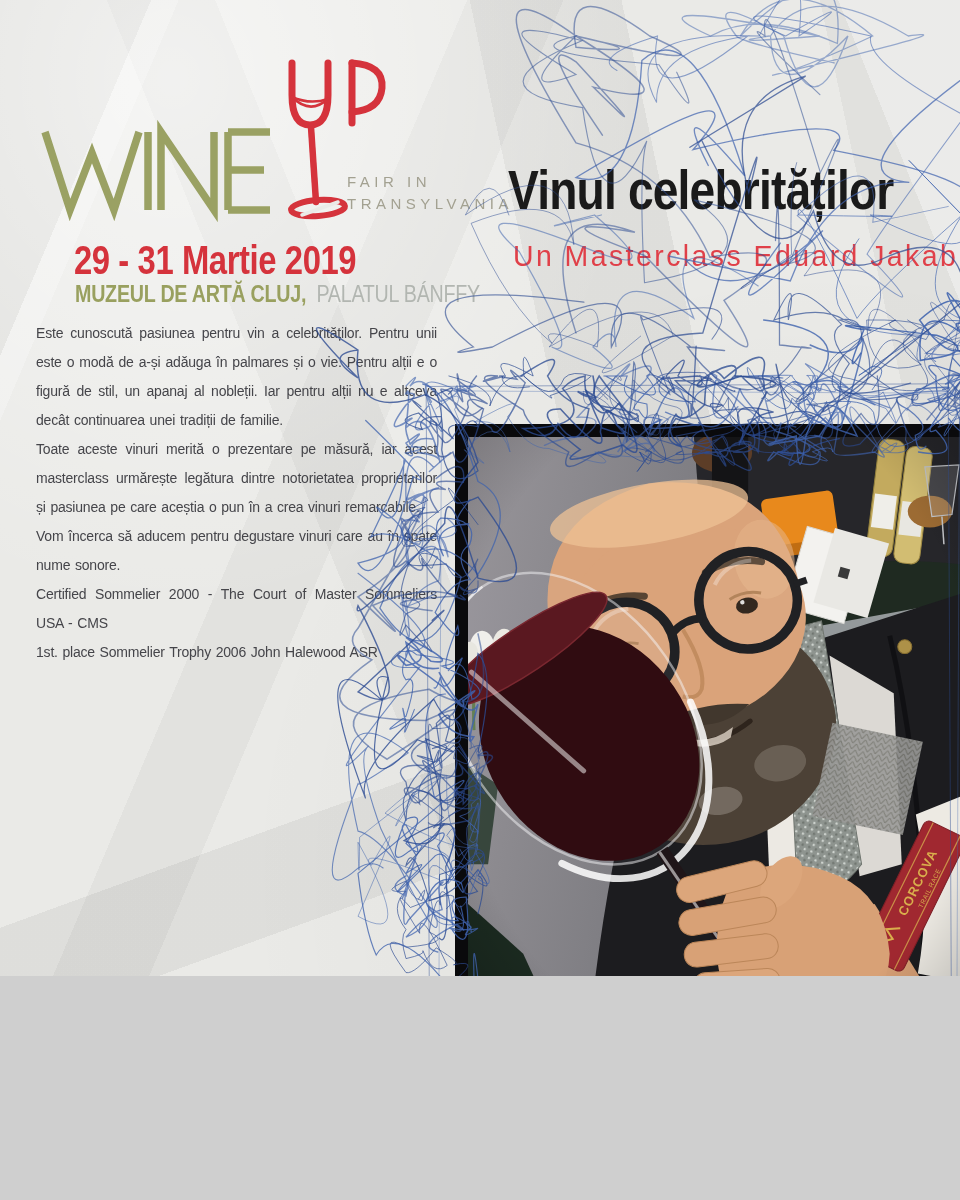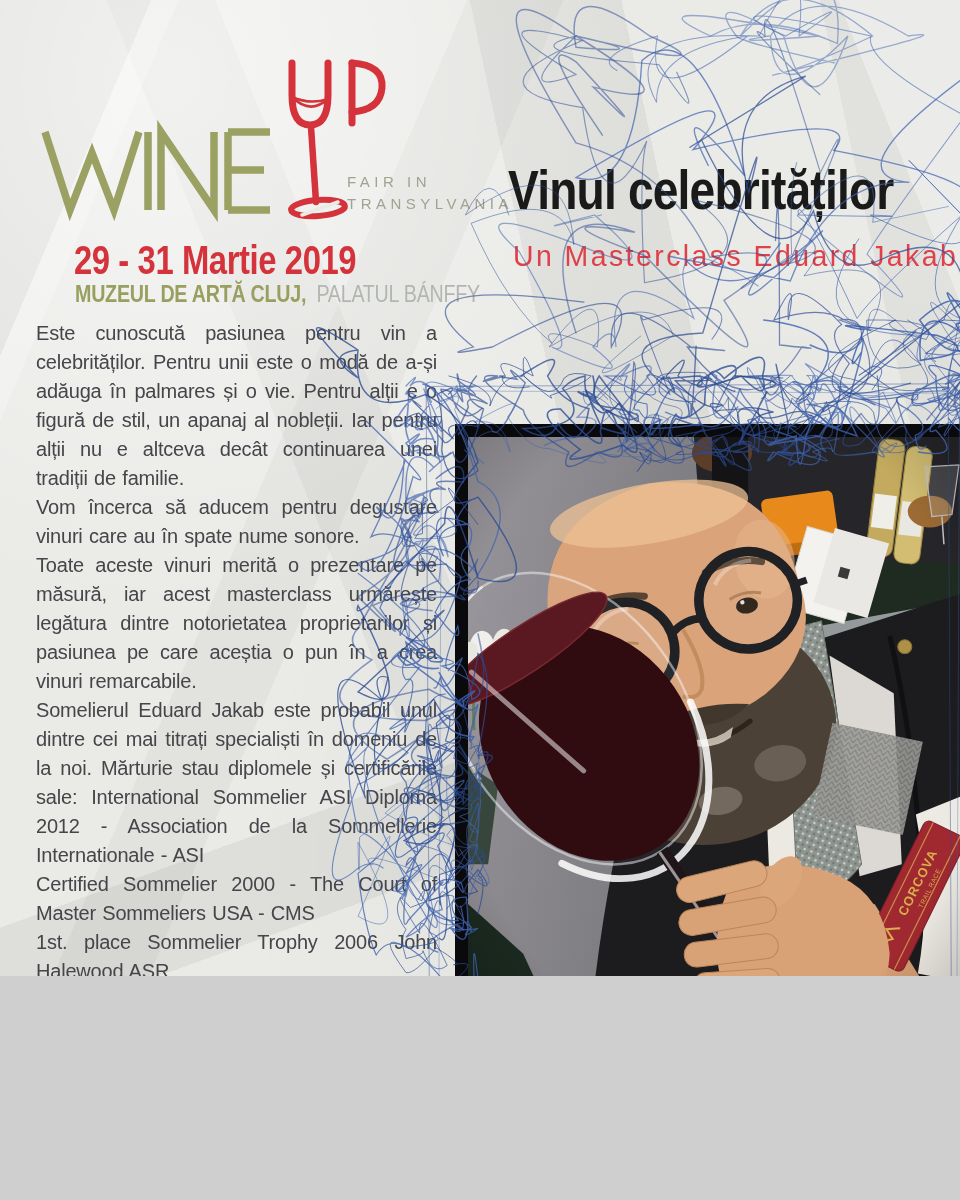--- a/index.html
+++ b/index.html
@@ -37,21 +37,21 @@
     font-size:55px;font-weight:bold;letter-spacing:-1px;
     transform:scaleX(.84);transform-origin:left top;white-space:nowrap;
   }
   .subtitle{
     position:absolute;left:513px;top:240px;color:#e04049;
     font-size:29px;letter-spacing:2.5px;font-weight:400;white-space:nowrap;
     transform:scaleX(.98);transform-origin:left top;
   }
   .body-copy{
     position:absolute;left:36px;top:319px;width:401px;
-    color:#45454a;font-size:20px;line-height:29px;
+    color:#45454a;font-size:14px;line-height:29px;
     text-align:justify;letter-spacing:-.2px;word-spacing:1px;
   }
   .body-copy p{margin:0;}
   .photo{
     position:absolute;left:455px;top:424px;width:505px;height:652px;margin:0;
     border:13px solid #0a0a0c;border-right:none;box-sizing:border-box;
     background:#3c3c40;z-index:3;
   }
   .photo svg{display:block;width:100%;height:100%;}
   .ink{position:absolute;left:0;top:0;z-index:6;pointer-events:none;}
@@ -96,23 +96,22 @@
   <div class="venue">
     <span class="venue-bold">MUZEUL DE ARTĂ CLUJ,</span>
     <span class="venue-light">PALATUL BÁNFFY</span>
   </div>
 
   <h1 class="title">Vinul celebrităților</h1>
   <div class="subtitle">Un Masterclass Eduard Jakab</div>
 
   <div class="body-copy">
       <p>Este cunoscută pasiunea pentru vin a celebrităților. Pentru unii este o modă de a-și adăuga în palmares și o vie. Pentru alții e o figură de stil, un apanaj al nobleții. Iar pentru alții nu e altceva decât continuarea unei tradiții de familie.</p>
+      <p>Toate aceste vinuri merită o prezentare pe măsură, iar acest masterclass urmărește legătura dintre notorietatea proprietarilor și pasiunea pe care aceștia o pun în a crea vinuri remarcabile.</p>
       <p>Vom încerca să aducem pentru degustare vinuri care au în spate nume sonore.</p>
-      <p>Toate aceste vinuri merită o prezentare pe măsură, iar acest masterclass urmărește legătura dintre notorietatea proprietarilor și pasiunea pe care aceștia o pun în a crea vinuri remarcabile.</p>
-      <p>Somelierul Eduard Jakab este probabil unul dintre cei mai titrați specialiști în domeniu de la noi. Mărturie stau diplomele și certificările sale: International Sommelier ASI Diploma 2012 - Association de la Sommellerie Internationale - ASI</p>
       <p>Certified Sommelier 2000 - The Court of Master Sommeliers USA - CMS</p>
       <p>1st. place Sommelier Trophy 2006 John Halewood ASR</p>
     </div>
 
   <figure class="photo">
     <svg viewBox="0 0 490 630" preserveAspectRatio="none">
       <defs>
         <linearGradient id="wall" x1="0" y1="0" x2="1" y2="0.25">
           <stop offset="0" stop-color="#98959a"></stop>
             <stop offset=".45" stop-color="#7f7e83"></stop>

